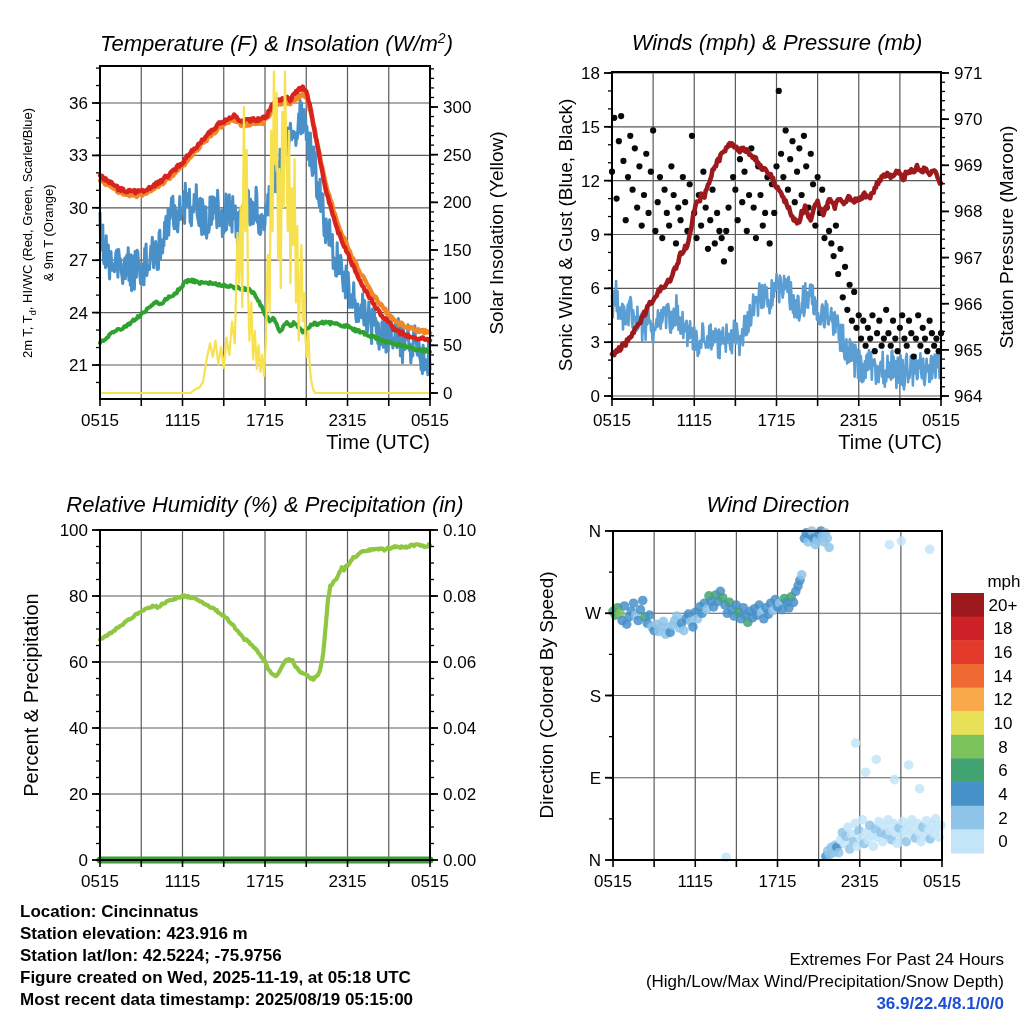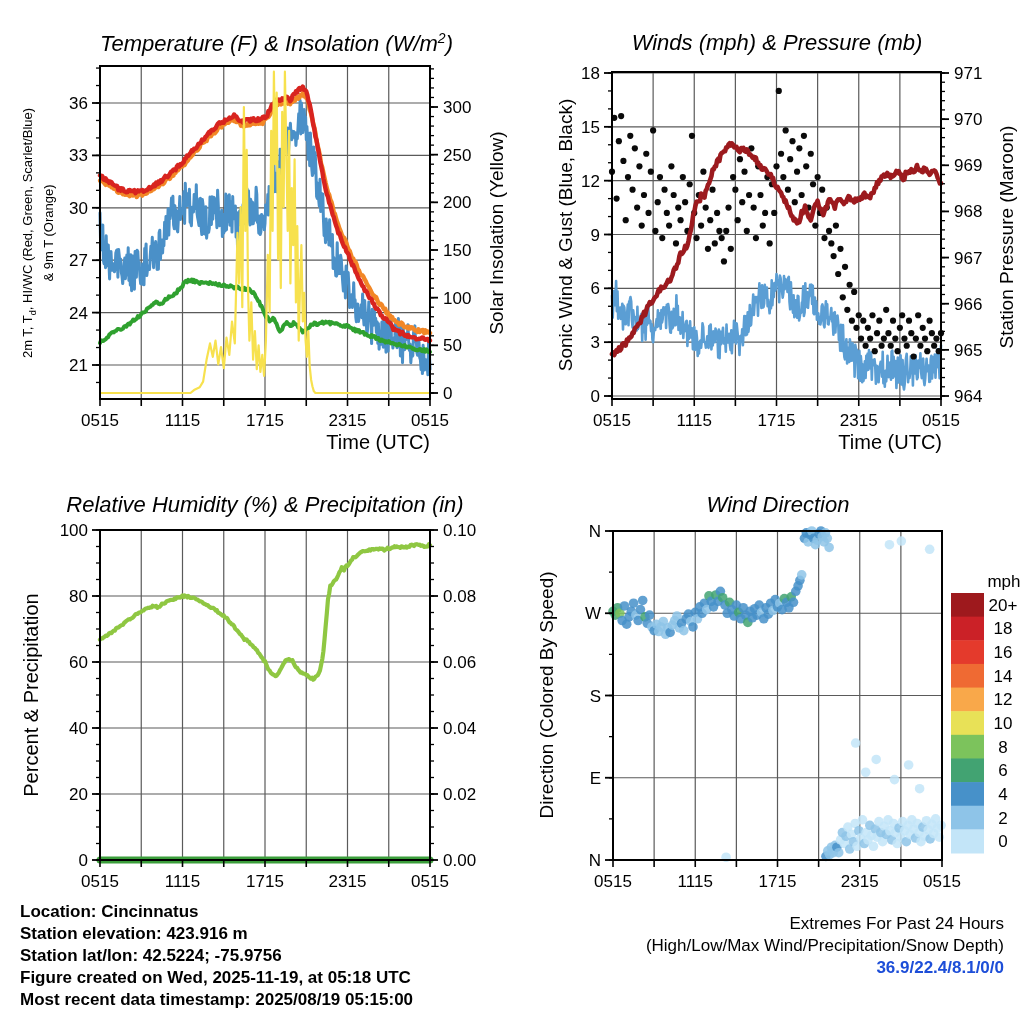--- a/index.html
+++ b/index.html
@@ -10,21 +10,21 @@
   .legtick{font:17px "Liberation Sans",sans-serif;fill:#000;}
   .abs{position:absolute;}
   .ctitle{font-size:22px;text-align:center;white-space:nowrap;font-style:italic;}
   .ctitle sup{font-size:14px;}
   .xlab{font-size:20px;text-align:right;}
   .vlab{white-space:nowrap;transform:translate(-50%,-50%) rotate(-90deg);font-size:19px;text-align:center;}
   .vlab2{white-space:nowrap;transform:translate(-50%,-50%) rotate(-90deg);font-size:13px;line-height:15px;text-align:center;}
   .vlab2 sub{font-size:9px;}
   .bigv{font-size:20px;}
   .foot{font-size:17px;line-height:22px;}
-  .footR{font-size:17px;line-height:22px;text-align:right;}
+  .footR{font-size:17px;line-height:22px;text-align:right;margin-top:36px;}
   .credit{font-size:15px;color:#a9a9a9;text-align:center;width:1024px;}
 </style>
 </head>
 <body>
 
 <div id="fig">
   <svg id="plots" width="1024" height="1024" viewBox="0 0 1024 1024">
       <line x1="100" x2="100" y1="66" y2="399" stroke="#5a5a5a" stroke-width="1.2"></line>
       <line x1="141.25" x2="141.25" y1="66" y2="399" stroke="#5a5a5a" stroke-width="1.2"></line>
       <line x1="182.5" x2="182.5" y1="66" y2="399" stroke="#5a5a5a" stroke-width="1.2"></line>

